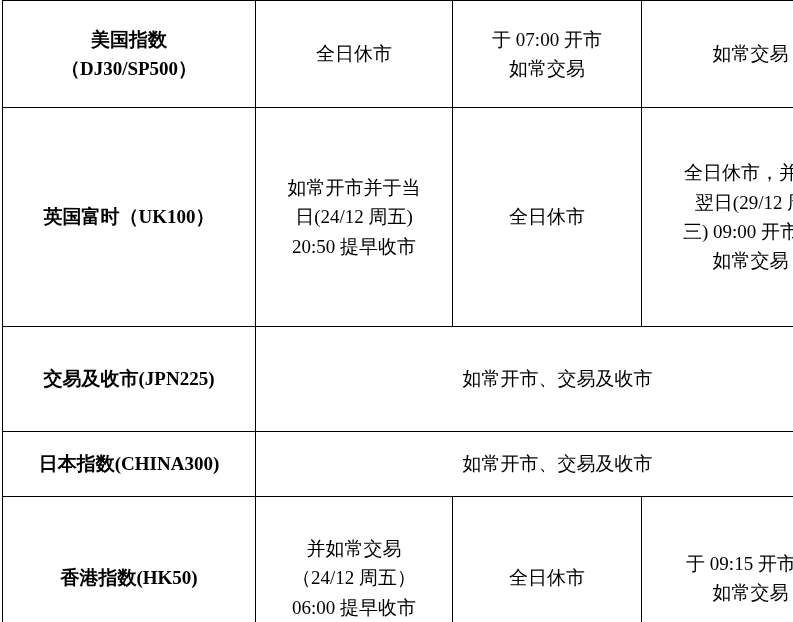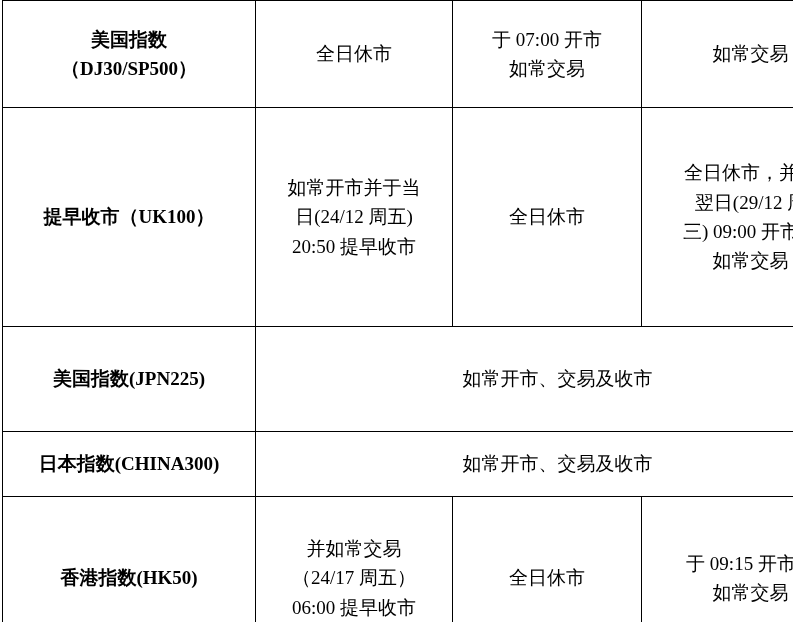--- a/index.html
+++ b/index.html
@@ -63,41 +63,41 @@
           <span class="line">于 07:00 开市</span>
           <span class="line">如常交易</span>
         </td>
         <td class="col-d">
           <span class="line">如常交易</span>
         </td>
       </tr>
 
       <tr class="row-uk">
         <td class="col-name">
-          <span class="line">提早收市（UK100）</span>
+          <span class="line">英国富时（UK100）</span>
         </td>
         <td class="col-b">
           <span class="line">如常开市并于当</span>
           <span class="line">日(24/12 周五)</span>
           <span class="line">20:50 提早收市</span>
         </td>
         <td class="col-c">
           <span class="line">全日休市</span>
         </td>
         <td class="col-d">
           <span class="line">全日休市，并于</span>
           <span class="line">翌日(29/12 周</span>
           <span class="line">三) 09:00 开市并</span>
           <span class="line">如常交易</span>
         </td>
       </tr>
 
       <tr class="row-jp">
         <td class="col-name">
-          <span class="line">美国指数(JPN225)</span>
+          <span class="line">交易及收市(JPN225)</span>
         </td>
         <td colspan="3">
           <span class="line">如常开市、交易及收市</span>
         </td>
       </tr>
 
       <tr class="row-cn">
         <td class="col-name">
           <span class="line">日本指数(CHINA300)</span>
         </td>
@@ -105,21 +105,21 @@
           <span class="line">如常开市、交易及收市</span>
         </td>
       </tr>
 
       <tr class="row-hk">
         <td class="col-name">
           <span class="line">香港指数(HK50)</span>
         </td>
         <td class="col-b">
           <span class="line">并如常交易</span>
-          <span class="line">（24/17 周五）</span>
+          <span class="line">（24/12 周五）</span>
           <span class="line">06:00 提早收市</span>
         </td>
         <td class="col-c">
           <span class="line">全日休市</span>
         </td>
         <td class="col-d">
           <span class="line">于 09:15 开市并</span>
           <span class="line">如常交易</span>
         </td>
       </tr>

